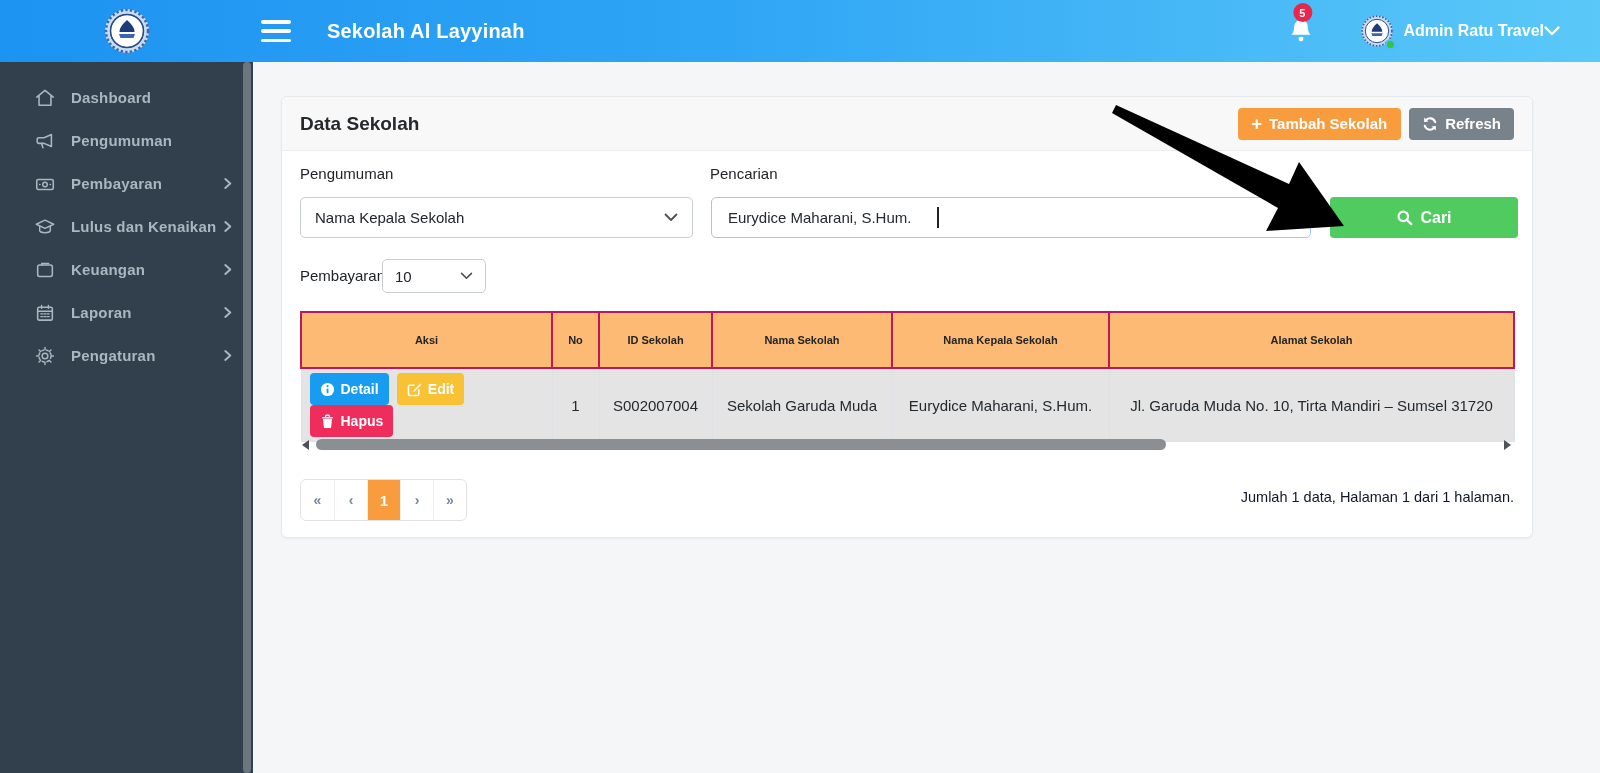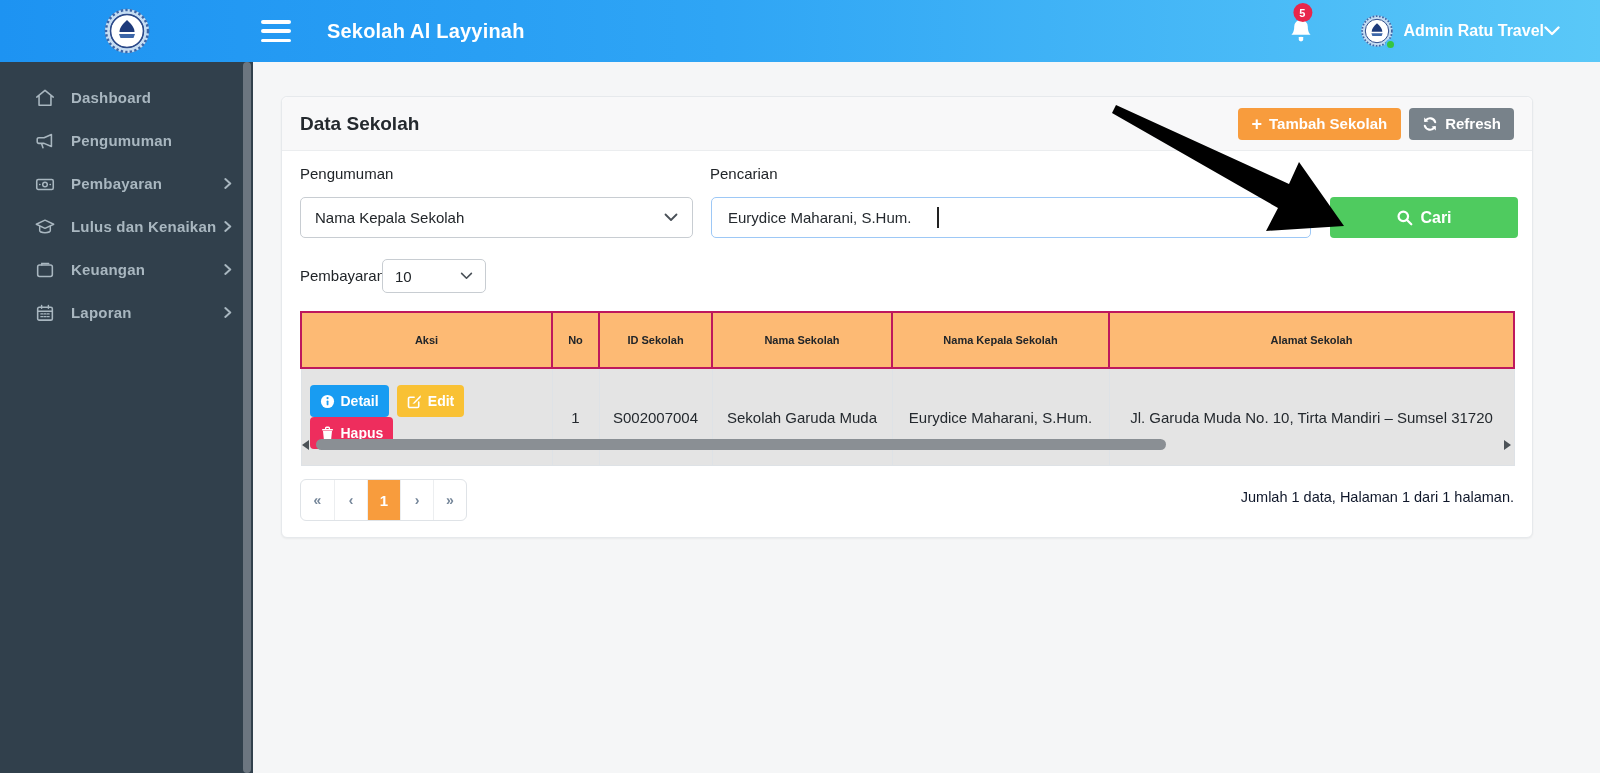--- a/index.html
+++ b/index.html
@@ -69,21 +69,21 @@
   .btn-cari { position:absolute; left:1048px; top:100px; width:188px; height:41px;
     background:#4fcb5f; font-size:16px; }
 
   .lbl-tampilkan { left:18px; top:170px; }
 
   
   .tbl { position:absolute; left:18px; top:214px; width:1213px; border-collapse:collapse; table-layout:fixed; }
   .tbl th { background:#fdba74; border:2px solid #be185d; font-size:11px; font-weight:bold;
     color:#212529; height:56px; text-align:center; padding:0 8px; }
   .tbl td { background:#e4e4e4; border:1px solid #dee2e6; font-size:15px; color:#24292e;
-    height:55px; text-align:center; padding:16px 8px; }
+    height:55px; text-align:center; padding:4px 8px; }
   .tbl td.aksi-cell { text-align:left; padding-left:8px; }
   .row-btn { height:32px; border:none; border-radius:4px; color:#fff; font-size:14px; font-weight:bold;
     display:inline-flex; align-items:center; gap:6px; padding:0 10px; margin-right:4px; cursor:pointer;
     font-family:"Liberation Sans", sans-serif; }
   .rb-detail { background:#189cf2; }
   .rb-edit { background:#f9c134; }
   .rb-hapus { background:#ee2d5d; }
 
   
   .hscroll { position:absolute; left:18px; top:342px; width:1213px; height:12px; }
@@ -203,20 +203,31 @@
           <polyline points="3,1 7.5,5 3,9" fill="none" stroke="#a9b7c0" stroke-width="1.8" stroke-linecap="round" stroke-linejoin="round"></polyline>
         </svg>
       </div>
       <div class="menu-item">
         <svg class="mi-icon" viewBox="0 0 24 24">
           <rect x="4" y="5.8" width="16" height="14" rx="1.6" fill="none" stroke="#a9b7c0" stroke-width="1.7"></rect>
           <path d="M4 10h16M8.3 3.8v3M15.7 3.8v3" stroke="#a9b7c0" stroke-width="1.6" stroke-linecap="round"></path>
           <path d="M7.5 13h2M11 13h2M14.5 13h2M7.5 16h2M11 16h2M14.5 16h2" stroke="#a9b7c0" stroke-width="1.4" stroke-linecap="round"></path>
         </svg>
         <span class="mi-label">Laporan</span>
+        <svg class="mi-chev" viewBox="0 0 10 10">
+          <polyline points="3,1 7.5,5 3,9" fill="none" stroke="#a9b7c0" stroke-width="1.8" stroke-linecap="round" stroke-linejoin="round"></polyline>
+        </svg>
+      </div>
+      <div class="menu-item">
+        <svg class="mi-icon" viewBox="0 0 24 24">
+          <circle cx="12" cy="12" r="3.1" fill="none" stroke="#a9b7c0" stroke-width="1.6"></circle>
+          <circle cx="12" cy="12" r="6.6" fill="none" stroke="#a9b7c0" stroke-width="1.6" stroke-dasharray="3.4 1.8"></circle>
+          <path d="M12 2.8v2.4M12 18.8v2.4M2.8 12h2.4M18.8 12h2.4M5.5 5.5l1.7 1.7M16.8 16.8l1.7 1.7M18.5 5.5l-1.7 1.7M7.2 16.8l-1.7 1.7" stroke="#a9b7c0" stroke-width="1.6" stroke-linecap="round"></path>
+        </svg>
+        <span class="mi-label">Pengaturan</span>
         <svg class="mi-chev" viewBox="0 0 10 10">
           <polyline points="3,1 7.5,5 3,9" fill="none" stroke="#a9b7c0" stroke-width="1.8" stroke-linecap="round" stroke-linejoin="round"></polyline>
         </svg>
       </div>
     </div>
     <div class="sidebar-scroll"></div>
   </div>
 
   <div class="card">
     <div class="card-header">

